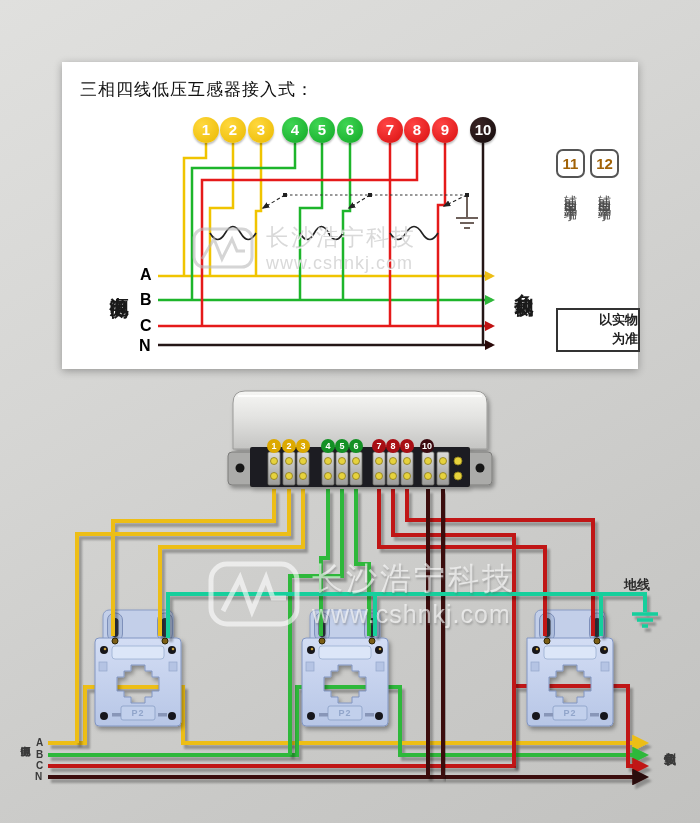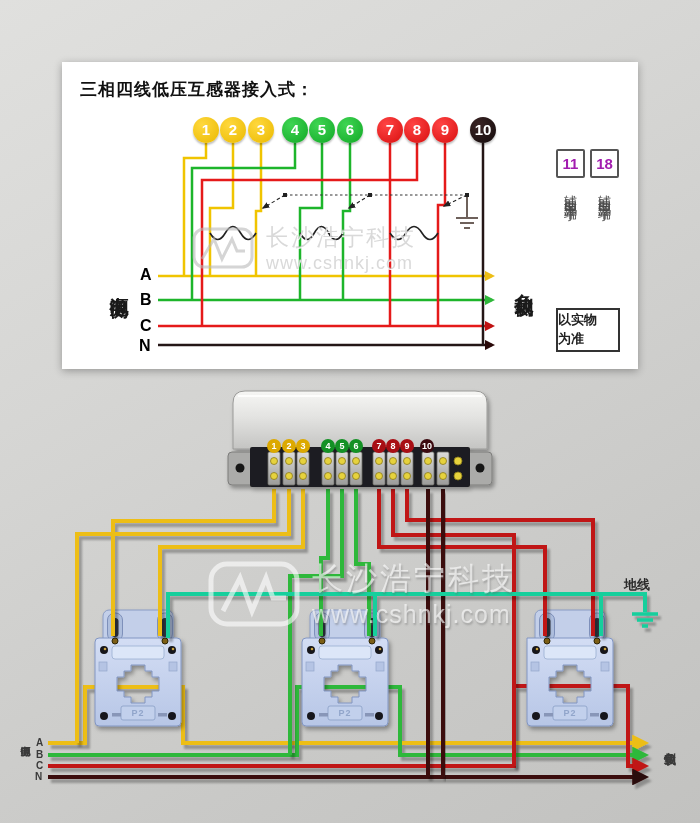--- a/index.html
+++ b/index.html
@@ -3,38 +3,38 @@
 <meta charset="utf-8">
 <style>
   html,body{margin:0;padding:0;}
   body{width:700px;height:823px;font-family:"Liberation Sans","DejaVu Sans",sans-serif;}
   #stage{position:relative;width:700px;height:823px;overflow:hidden;
          background:linear-gradient(150deg,#e0e0de 0%,#d6d6d4 35%,#c9c9c7 75%,#c2c2c0 100%);}
   #card{position:absolute;left:62px;top:62px;width:576px;height:307px;background:#ffffff;
         box-shadow:0 2px 8px rgba(0,0,0,.3);z-index:1;}
   #wires{position:absolute;left:0;top:0;z-index:2;}
   .txt{position:absolute;z-index:3;color:#1a1a1a;}
-  #title{left:80px;top:78px;font-size:17px;font-weight:bold;letter-spacing:1px;color:#111;}
+  #title{left:80px;top:78px;font-size:17px;font-weight:normal;letter-spacing:1px;color:#111;}
   .circ{position:absolute;z-index:3;width:26px;height:26px;border-radius:50%;color:#fff;
         font-size:15px;font-weight:bold;text-align:center;line-height:26px;
         box-shadow:0 2px 2px rgba(0,0,0,.25);}
   .cy{background:radial-gradient(circle at 35% 30%,#ffd83d,#eab900);}
   .cg{background:radial-gradient(circle at 35% 30%,#3fd553,#12a826);}
   .cr{background:radial-gradient(circle at 35% 30%,#ff4444,#d80f0f);}
   .ck{background:radial-gradient(circle at 35% 30%,#3a2424,#140b0c);}
   .pcirc{position:absolute;z-index:3;width:14px;height:14px;border-radius:50%;color:#fff;
          font-size:9px;font-weight:bold;text-align:center;line-height:14px;}
   .py{background:#dca900;} .pg{background:#149125;} .pr{background:#a80e14;} .pk{background:#3c0a10;}
   .vtext{writing-mode:vertical-rl;text-orientation:upright;letter-spacing:2px;}
-  .auxbox{position:absolute;z-index:3;width:25px;height:25px;border:2px solid #555;border-radius:2px;
-          font-size:15px;font-weight:bold;color:#a21caf;text-align:center;line-height:25px;background:#fff;}
+  .auxbox{position:absolute;z-index:3;width:25px;height:25px;border:2px solid #555;border-radius:7px;
+          font-size:15px;font-weight:bold;color:#a16207;text-align:center;line-height:25px;background:#fff;}
   .auxlab{position:absolute;z-index:3;font-size:13px;color:#4a4a4a;writing-mode:vertical-rl;
           text-orientation:upright;letter-spacing:3px;}
   #notebox{position:absolute;left:556px;top:308px;width:60px;height:40px;border:2px solid #333;z-index:3;
-           font-size:13px;font-weight:bold;color:#222;text-align:left;line-height:19px;background:#fff;}
+           font-size:13px;font-weight:bold;color:#222;text-align:right;line-height:19px;background:#fff;padding-left:20px;}
   .phlab{position:absolute;z-index:3;font-weight:bold;}
   .wm{position:absolute;z-index:4;pointer-events:none;}
   .wm .co{font-weight:normal;}
   #wm-top{left:192px;top:222px;color:rgba(185,185,185,.55);text-shadow:0 1px 0 rgba(255,255,255,.9);}
   #wm-top .co{font-size:23px;letter-spacing:2px;}
   #wm-top .url{font-size:18px;letter-spacing:1px;}
   #wm-bot{left:208px;top:558px;color:rgba(255,255,255,.62);text-shadow:1px 2px 2px rgba(100,100,100,.4);}
   #wm-bot .co{font-size:31px;letter-spacing:3px;}
   #wm-bot .url{font-size:25px;letter-spacing:1px;}
   .wmrow{display:flex;align-items:center;gap:12px;}
@@ -324,21 +324,21 @@
   <div class="circ cy" style="left:248px;top:117px">3</div>
   <div class="circ cg" style="left:282px;top:117px">4</div>
   <div class="circ cg" style="left:309px;top:117px">5</div>
   <div class="circ cg" style="left:337px;top:117px">6</div>
   <div class="circ cr" style="left:377px;top:117px">7</div>
   <div class="circ cr" style="left:404px;top:117px">8</div>
   <div class="circ cr" style="left:432px;top:117px">9</div>
   <div class="circ ck" style="left:470px;top:117px">10</div>
 
   <div class="auxbox" style="left:556px;top:149px">11</div>
-  <div class="auxbox" style="left:590px;top:149px">18</div>
+  <div class="auxbox" style="left:590px;top:149px">12</div>
   <div class="auxlab" style="left:561px;top:184px">辅助电源端子+</div>
   <div class="auxlab" style="left:595px;top:184px">辅助电源端子-</div>
   <div id="notebox">
     <span>以实物</span><br>
     <span>为准</span>
   </div>
 
   <div class="txt vtext" style="left:106px;top:281px;font-size:19px;font-weight:bold">电源侧</div>
   <div class="txt vtext" style="left:511px;top:279px;font-size:19px;font-weight:bold">负载侧</div>
   <div class="phlab" style="left:140px;top:266px;font-size:16px">A</div>

